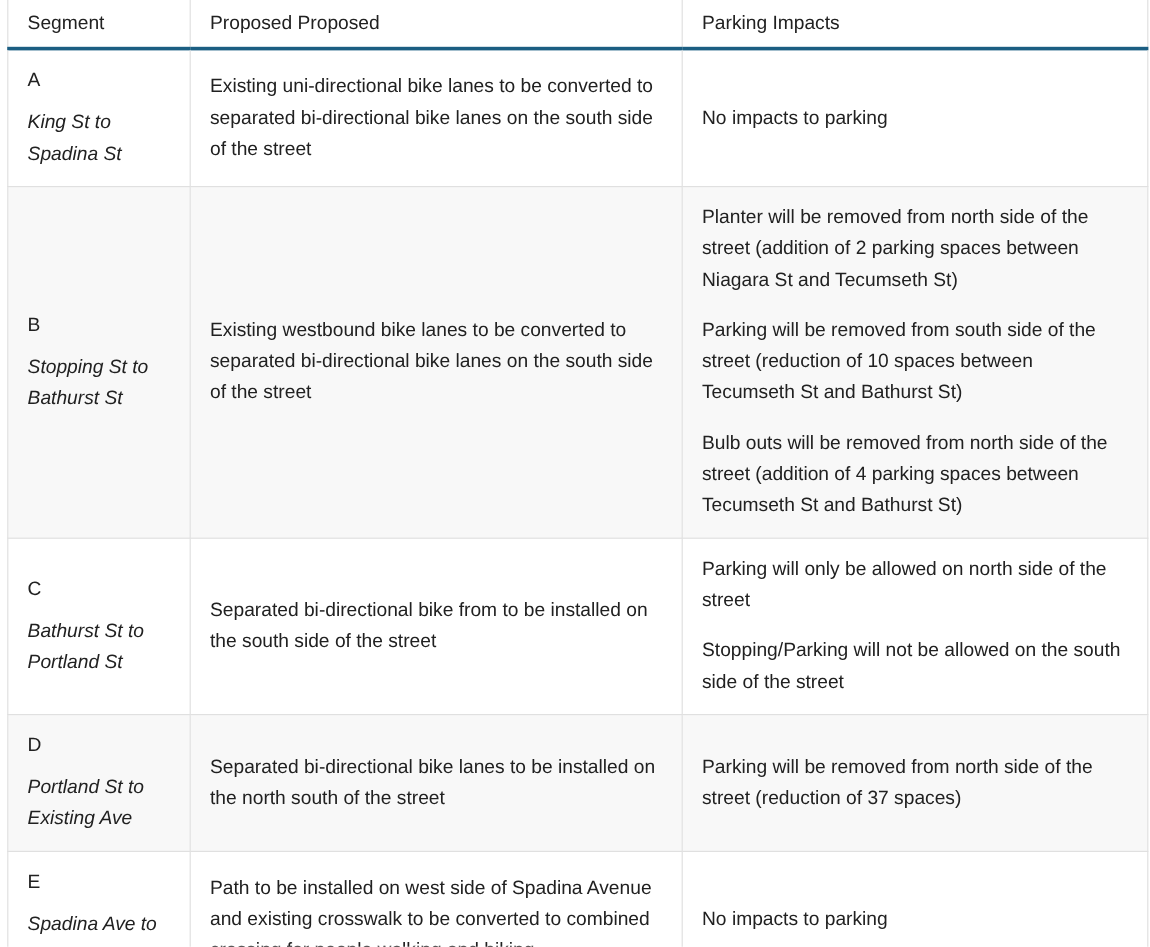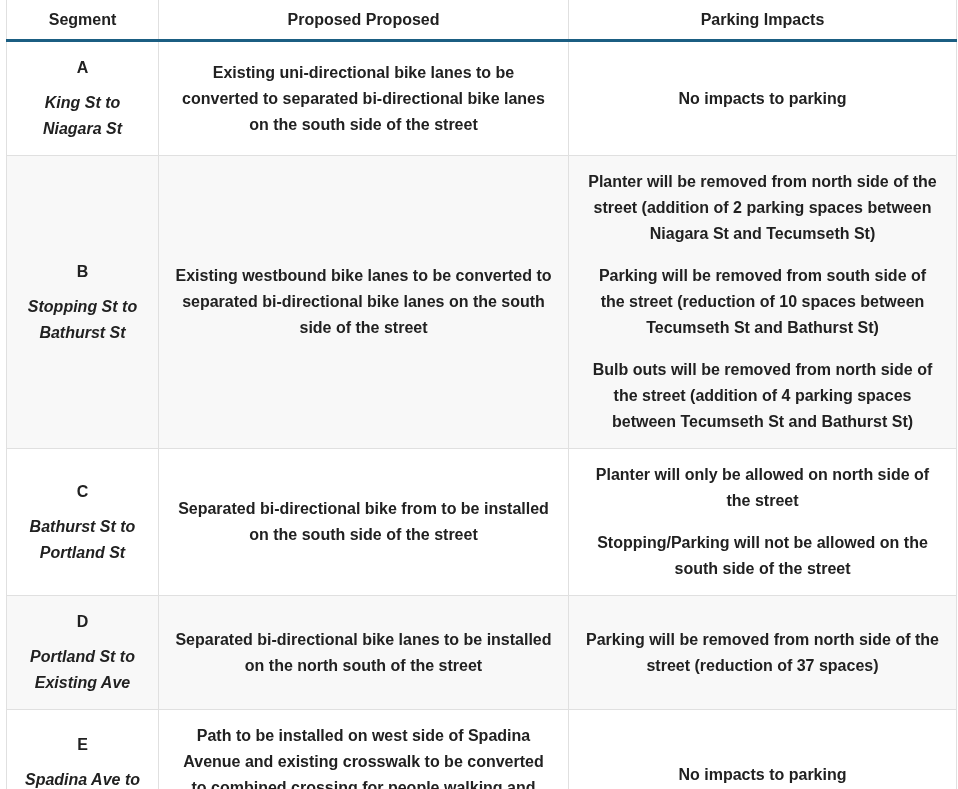--- a/index.html
+++ b/index.html
@@ -23,24 +23,24 @@
   }
   table {
     border-collapse: collapse;
     table-layout: fixed;
     width: 950px;
     font-size: 16px;
     line-height: 26px;
   }
   th, td {
     border: 1px solid var(--border);
-    text-align: center;
+    text-align: left;
     vertical-align: middle;
     padding: 13px 16px;
-    font-weight: 700;
+    font-weight: 400;
     overflow: hidden;
   }
   thead th {
     border-top: none;
     border-bottom: 3px solid var(--accent);
     padding: 7px 16px 6px;
     background: #ffffff;
   }
   tbody tr:nth-child(even) td { background: var(--alt); }
   td p, th p { margin: 0; }
@@ -67,21 +67,21 @@
       <tr>
         <th>Segment</th>
         <th>Proposed Proposed</th>
         <th>Parking Impacts</th>
       </tr>
     </thead>
     <tbody>
         <tr>
           <td>
             <p class="letter">A</p>
-            <p class="range">King St to Niagara St</p>
+            <p class="range">King St to Spadina St</p>
           </td>
           <td>
             <p>Existing uni-directional bike lanes to be converted to separated bi-directional bike lanes on the south side of the street</p>
           </td>
           <td>
             <p>No impacts to parking</p>
           </td>
         </tr>
         <tr>
           <td>
@@ -99,21 +99,21 @@
         </tr>
         <tr>
           <td>
             <p class="letter">C</p>
             <p class="range">Bathurst St to Portland St</p>
           </td>
           <td>
             <p>Separated bi-directional bike from to be installed on the south side of the street</p>
           </td>
           <td>
-            <p>Planter will only be allowed on north side of the street</p>
+            <p>Parking will only be allowed on north side of the street</p>
             <p>Stopping/Parking will not be allowed on the south side of the street</p>
           </td>
         </tr>
         <tr>
           <td>
             <p class="letter">D</p>
             <p class="range">Portland St to Existing Ave</p>
           </td>
           <td>
             <p>Separated bi-directional bike lanes to be installed on the north south of the street</p>

